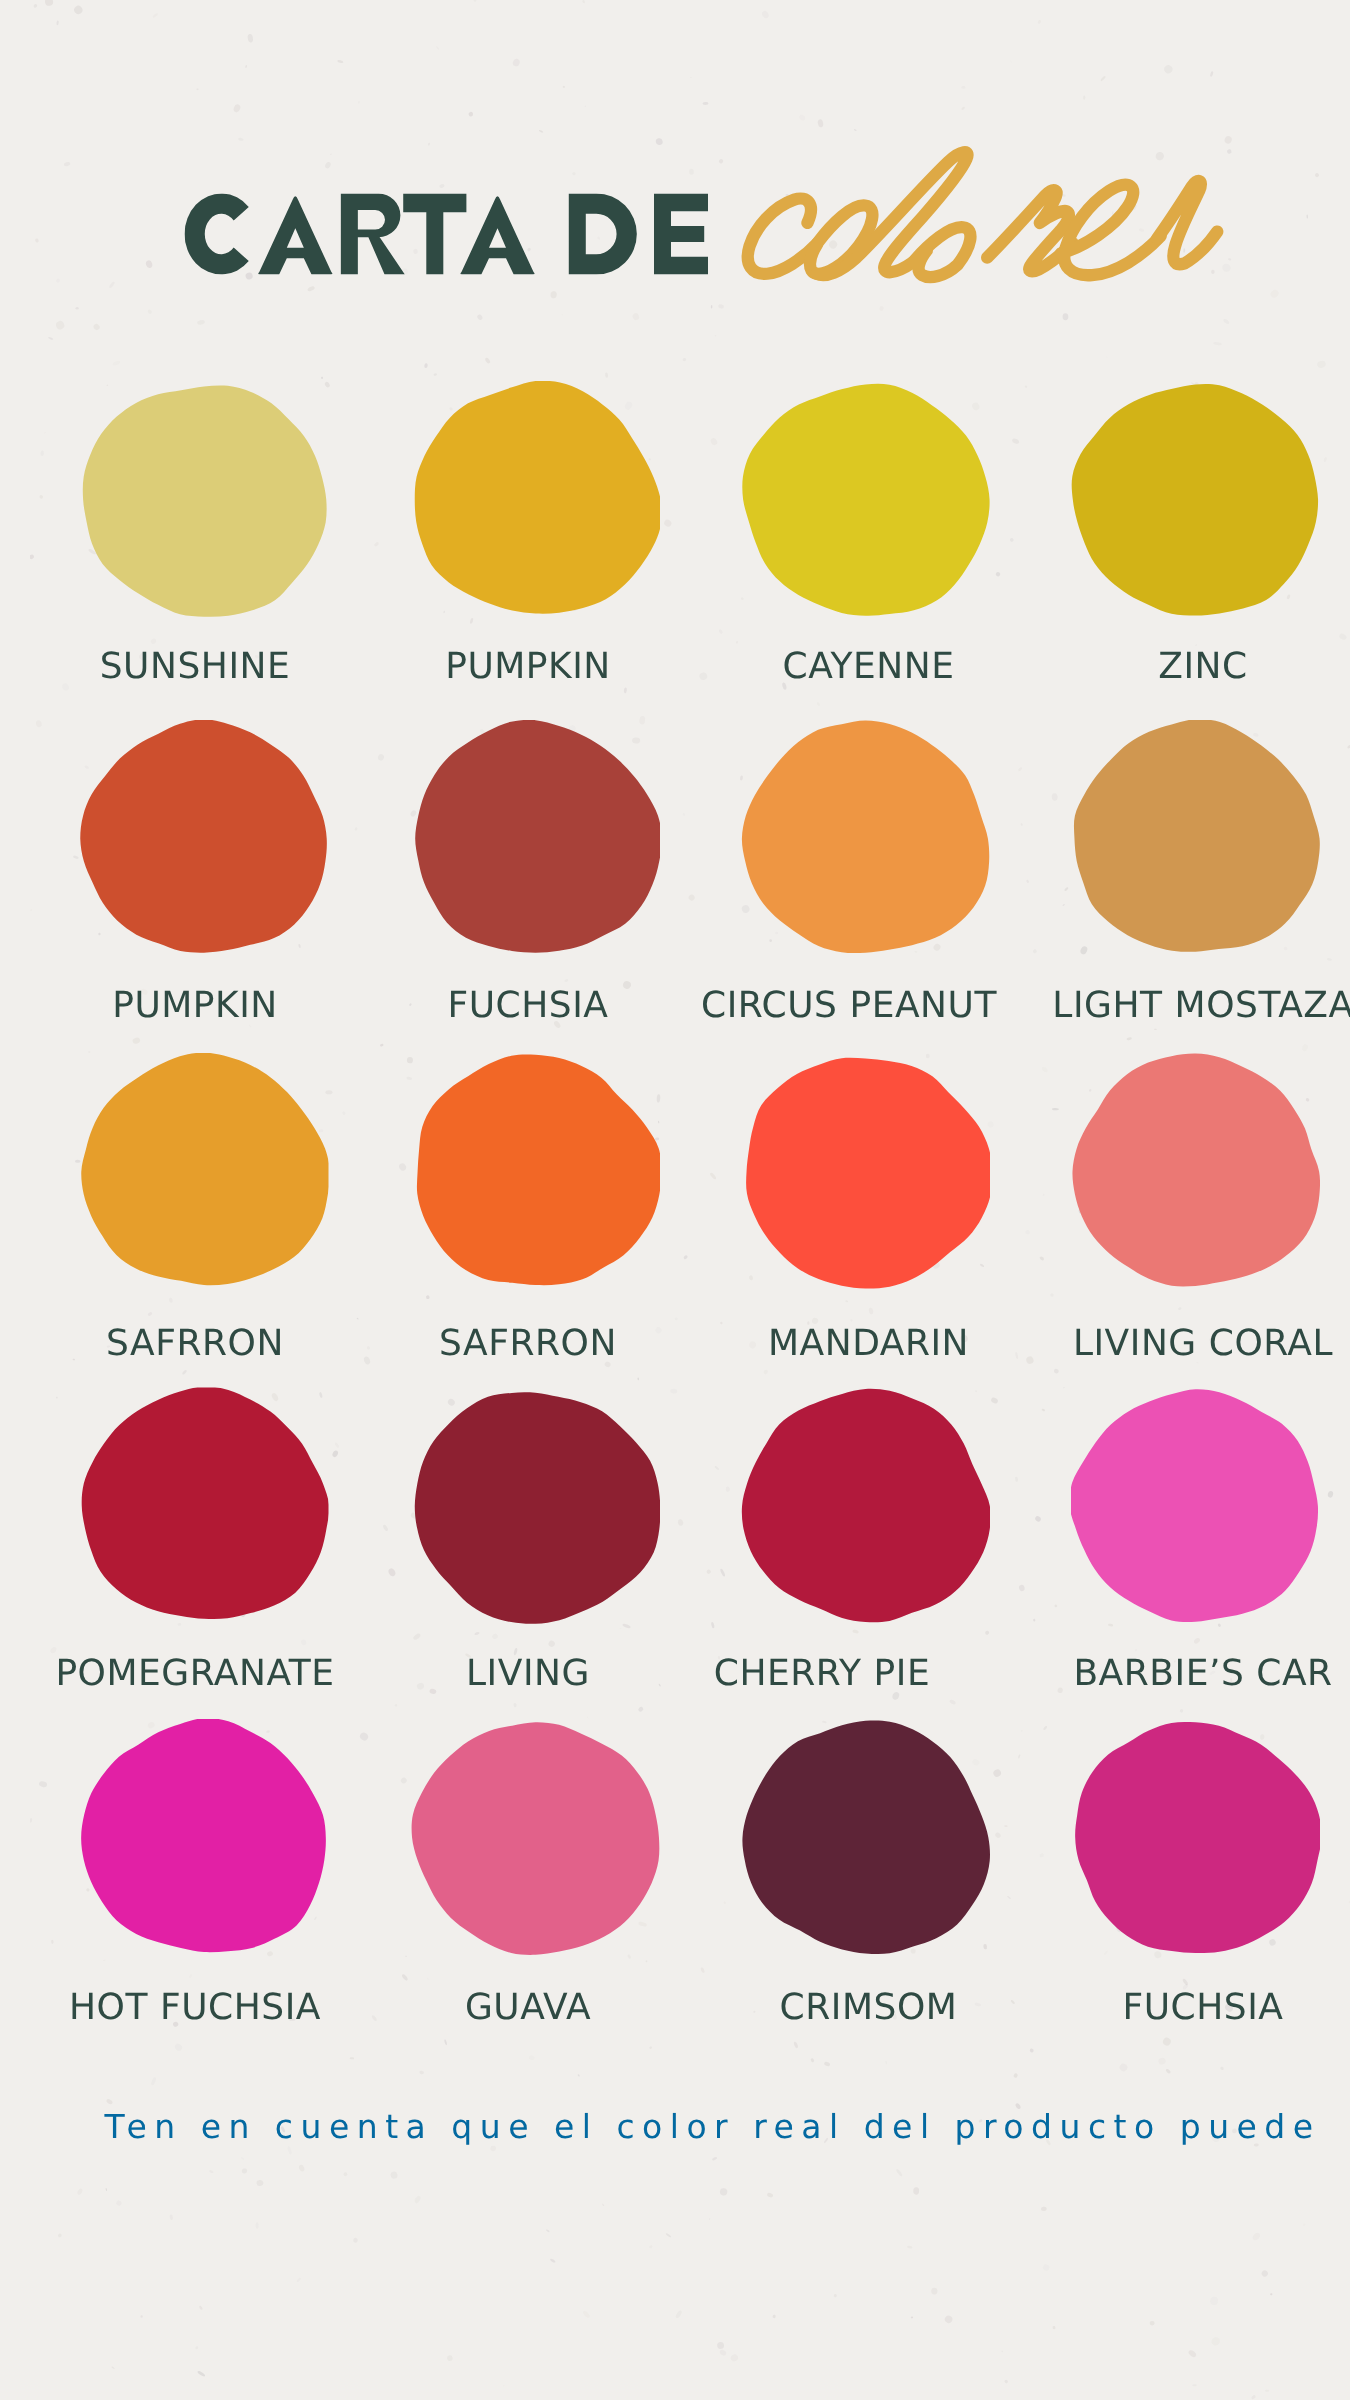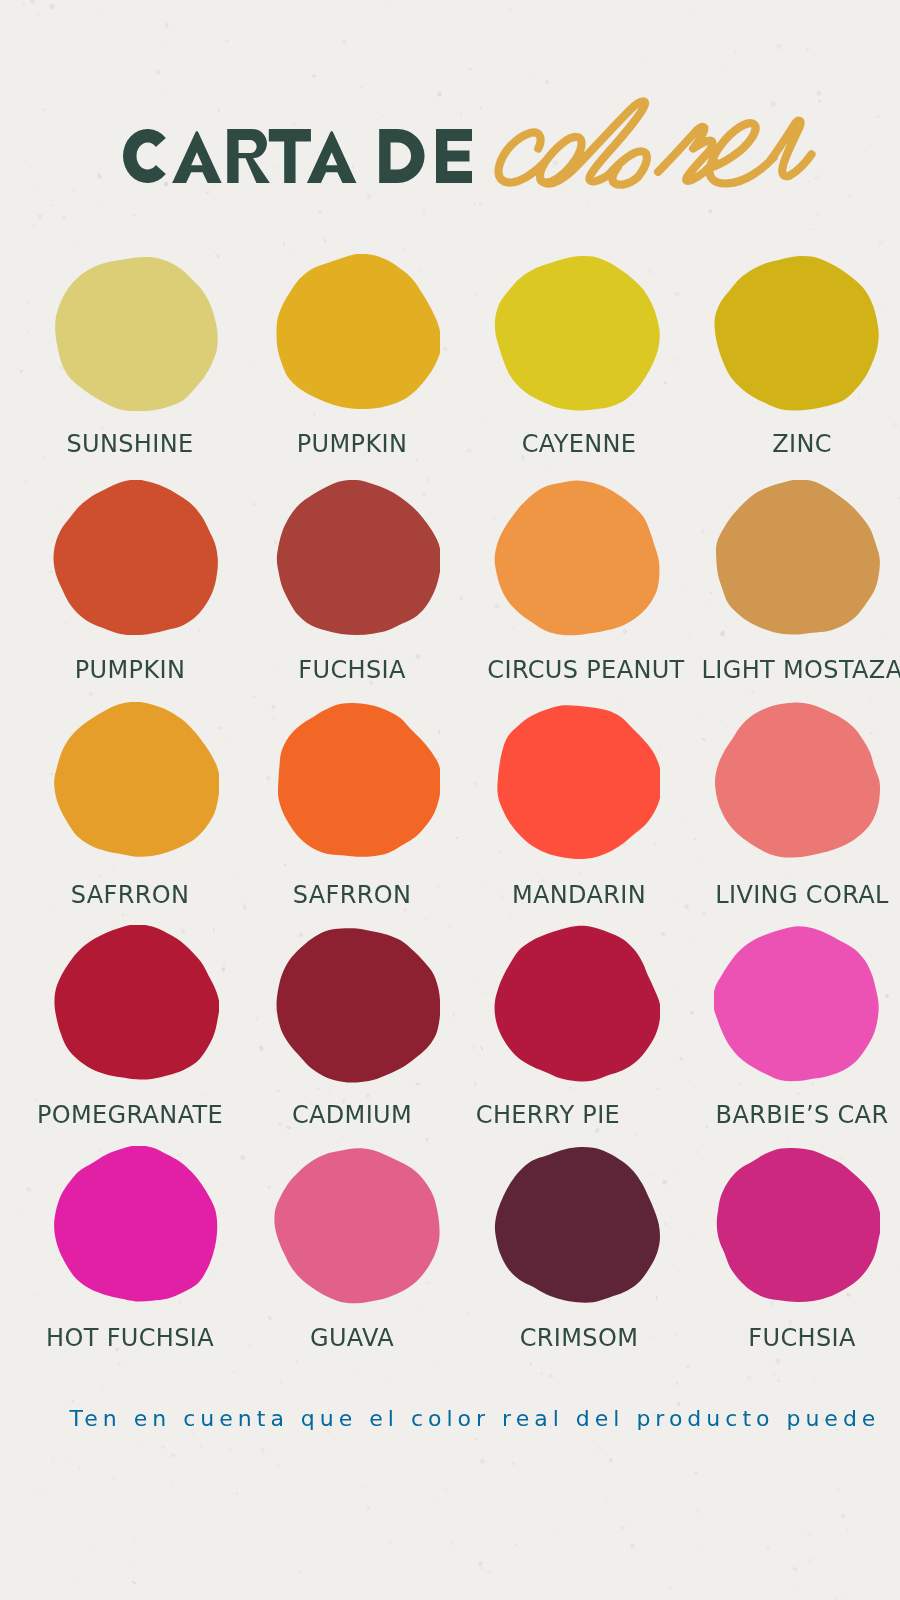--- a/index.html
+++ b/index.html
@@ -717,21 +717,21 @@
           <path d="M167.4 79.0C167.5 84.2 166.5 89.5 165.4 94.6C164.4 99.7 163.0 104.8 161.0 109.7C159.0 114.6 156.7 119.5 153.6 123.9C150.6 128.2 147.0 132.6 142.8 135.9C138.6 139.2 133.2 141.2 128.4 143.6C123.6 146.0 119.0 148.6 114.1 150.3C109.1 152.0 103.8 153.0 98.7 153.8C93.5 154.6 88.2 155.1 83.0 155.1C77.8 155.1 72.5 154.7 67.3 154.0C62.1 153.2 56.9 152.1 51.8 150.6C46.7 149.2 41.2 147.6 36.6 145.1C31.9 142.5 27.5 139.0 24.0 135.1C20.4 131.3 18.0 126.4 15.4 121.9C12.9 117.4 10.5 112.9 8.7 108.3C6.9 103.6 5.8 98.7 4.9 93.8C3.9 88.9 2.8 83.9 2.8 79.0C2.8 74.1 3.8 69.1 4.8 64.2C5.8 59.4 7.1 54.5 8.9 49.8C10.7 45.2 13.1 40.6 15.8 36.3C18.5 32.1 21.7 27.8 25.4 24.3C29.1 20.7 33.6 17.8 38.0 15.0C42.4 12.1 46.9 9.5 51.7 7.2C56.5 4.9 61.5 2.3 66.7 1.2C71.9 -0.0 77.7 -0.4 83.0 0.1C88.3 0.6 93.6 2.5 98.7 4.0C103.7 5.6 108.6 7.4 113.2 9.6C117.9 11.8 122.3 14.4 126.4 17.2C130.6 20.0 134.5 23.2 138.2 26.5C141.9 29.9 145.3 33.5 148.5 37.4C151.7 41.2 154.7 45.3 157.4 49.7C160.1 54.1 162.9 58.7 164.6 63.6C166.2 68.5 167.2 73.8 167.4 79.0Z" fill="#a84139"></path>
         </svg>
       </div>
       <div class="swatch-label" style="left:132px;top:656px;width:400px">FUCHSIA</div>
       <div class="swatch-cell" style="left:474px;top:480px;width:166px;height:158px">
         <svg class="swatch-blob" width="166" height="158" viewBox="0 0 166 158">
           <title>CIRCUS PEANUT</title>
           <path d="M164.6 79.0C165.4 84.0 165.7 89.3 165.4 94.6C165.1 99.8 164.5 105.4 162.8 110.4C161.1 115.5 158.3 120.5 155.1 124.8C151.9 129.2 147.8 133.2 143.6 136.6C139.3 140.0 134.4 142.9 129.5 145.2C124.6 147.4 119.1 148.8 114.0 150.1C108.8 151.4 103.7 152.3 98.5 153.1C93.3 153.9 88.2 154.8 83.0 155.1C77.8 155.4 72.3 155.6 67.1 154.8C61.9 154.1 56.6 152.8 51.7 150.7C46.9 148.7 42.6 145.5 38.3 142.6C34.0 139.7 29.6 136.8 25.7 133.5C21.8 130.1 17.9 126.4 14.8 122.3C11.7 118.2 9.2 113.5 7.2 108.8C5.2 104.1 3.9 99.1 2.8 94.2C1.7 89.2 0.5 84.0 0.6 79.0C0.7 74.0 1.8 68.8 3.2 63.9C4.7 59.1 6.9 54.4 9.3 50.0C11.7 45.6 14.6 41.5 17.5 37.4C20.5 33.4 23.4 29.4 26.8 25.6C30.2 21.9 33.9 18.1 38.0 14.9C42.1 11.8 46.6 8.6 51.4 6.5C56.3 4.5 61.8 3.8 67.1 2.8C72.3 1.8 77.7 0.4 83.0 0.4C88.3 0.4 93.8 1.4 99.0 2.7C104.1 4.1 109.1 6.1 113.8 8.4C118.4 10.7 122.8 13.5 127.0 16.5C131.2 19.4 135.2 22.5 138.9 25.9C142.6 29.3 146.6 32.7 149.4 36.8C152.2 40.9 153.8 45.8 155.6 50.4C157.4 55.0 158.7 59.6 160.2 64.4C161.7 69.2 163.7 74.0 164.6 79.0Z" fill="#ee9643"></path>
         </svg>
       </div>
-      <div class="swatch-label" style="left:366px;top:656px;width:400px">CIRCUS PEANUT</div>
+      <div class="swatch-label" style="left:346px;top:656px;width:400px">CIRCUS PEANUT</div>
       <div class="swatch-cell" style="left:694px;top:480px;width:166px;height:158px">
         <svg class="swatch-blob" width="166" height="158" viewBox="0 0 166 158">
           <title>LIGHT MOSTAZA</title>
           <path d="M165.7 79.0C166.2 84.1 165.6 89.4 164.8 94.5C164.0 99.6 162.9 104.9 160.8 109.6C158.8 114.4 155.5 118.8 152.5 123.1C149.5 127.5 146.5 132.1 142.7 135.7C138.9 139.4 134.3 142.7 129.6 145.2C124.8 147.8 119.5 149.7 114.3 150.9C109.1 152.1 103.6 152.1 98.4 152.7C93.2 153.3 88.2 154.3 83.0 154.5C77.8 154.7 72.5 154.5 67.4 153.8C62.2 153.0 57.1 151.6 52.1 149.8C47.2 148.1 42.3 146.0 37.7 143.5C33.1 140.9 28.7 137.9 24.7 134.4C20.7 131.0 16.7 127.2 13.9 122.9C11.2 118.5 9.9 113.3 8.2 108.5C6.5 103.6 4.8 98.9 3.8 94.0C2.9 89.1 2.5 84.0 2.3 79.0C2.1 74.0 1.5 68.7 2.6 63.8C3.7 58.9 6.4 54.2 8.8 49.8C11.2 45.3 14.0 41.1 17.0 37.1C20.1 33.1 23.5 29.4 27.1 25.8C30.6 22.2 34.2 18.5 38.4 15.5C42.5 12.5 47.2 9.9 52.0 7.9C56.8 5.8 61.9 4.4 67.1 3.0C72.3 1.6 77.6 -0.3 83.0 -0.5C88.4 -0.8 94.1 -0.2 99.3 1.3C104.4 2.8 109.2 5.7 113.8 8.3C118.4 10.9 122.6 13.9 126.7 16.9C130.7 19.9 134.7 23.0 138.3 26.4C141.9 29.8 145.2 33.6 148.3 37.5C151.4 41.4 154.5 45.5 156.8 49.9C159.0 54.4 160.3 59.3 161.8 64.1C163.3 68.9 165.2 73.9 165.7 79.0Z" fill="#d09750"></path>
         </svg>
       </div>
       <div class="swatch-label" style="left:582px;top:656px;width:400px">LIGHT MOSTAZA</div>
       <div class="swatch-cell" style="left:33px;top:702px;width:166px;height:158px">
         <svg class="swatch-blob" width="166" height="158" viewBox="0 0 166 158">
           <title>SAFRRON</title>
@@ -766,21 +766,21 @@
           <path d="M166.4 79.0C166.8 84.1 165.5 89.3 164.6 94.4C163.7 99.5 162.7 104.8 160.9 109.7C159.1 114.6 156.6 119.4 153.8 123.9C150.9 128.5 147.9 133.3 143.9 136.8C139.8 140.4 134.6 143.1 129.7 145.4C124.7 147.6 119.3 149.0 114.1 150.4C108.9 151.8 103.9 153.2 98.7 153.9C93.5 154.5 88.2 154.5 83.0 154.2C77.8 154.0 72.8 153.1 67.7 152.3C62.6 151.5 57.4 150.7 52.4 149.2C47.4 147.7 42.3 145.9 37.7 143.4C33.1 141.0 28.6 137.9 24.7 134.5C20.7 131.0 16.9 127.1 14.1 122.8C11.2 118.5 9.5 113.4 7.8 108.6C6.0 103.8 4.8 98.9 3.7 94.0C2.7 89.1 1.6 84.0 1.5 79.0C1.3 74.0 1.7 68.7 2.9 63.8C4.1 59.0 6.4 54.3 8.7 49.8C11.0 45.3 13.7 41.0 16.7 36.9C19.6 32.8 22.7 28.7 26.4 25.2C30.0 21.6 34.2 18.4 38.5 15.6C42.8 12.8 47.4 10.5 52.2 8.3C57.0 6.2 61.9 4.2 67.0 2.7C72.2 1.2 77.6 -0.6 83.0 -0.8C88.4 -0.9 94.0 0.1 99.2 1.6C104.4 3.0 109.2 5.6 113.9 8.0C118.6 10.4 123.2 13.0 127.3 16.0C131.4 19.1 135.0 22.7 138.5 26.3C142.0 29.8 145.5 33.4 148.4 37.5C151.2 41.5 153.2 46.0 155.5 50.4C157.9 54.9 160.5 59.2 162.3 64.0C164.1 68.8 166.1 73.9 166.4 79.0Z" fill="#b21934"></path>
         </svg>
       </div>
       <div class="swatch-label" style="left:-90px;top:1101px;width:400px">POMEGRANATE</div>
       <div class="swatch-cell" style="left:254px;top:925px;width:166px;height:158px">
         <svg class="swatch-blob" width="166" height="158" viewBox="0 0 166 158">
           <title>CAYENNE</title>
           <path d="M166.2 79.0C166.3 84.2 166.2 89.4 165.5 94.6C164.7 99.8 163.9 105.2 161.8 110.0C159.6 114.8 156.3 119.4 152.8 123.3C149.2 127.3 144.7 130.4 140.5 133.7C136.3 136.9 132.3 140.1 127.8 142.8C123.4 145.4 118.5 147.5 113.7 149.5C108.9 151.6 104.0 153.7 98.9 155.1C93.8 156.4 88.4 157.3 83.0 157.5C77.6 157.7 72.1 157.4 66.8 156.4C61.5 155.5 56.1 154.1 51.2 151.9C46.3 149.8 41.7 146.8 37.6 143.6C33.5 140.3 30.2 136.2 26.8 132.5C23.3 128.7 19.7 125.1 16.7 121.1C13.7 117.1 10.7 112.8 8.6 108.3C6.5 103.8 5.1 98.8 4.1 93.9C3.0 89.0 2.5 84.0 2.5 79.0C2.6 74.0 3.3 69.0 4.2 64.1C5.2 59.2 6.2 54.2 8.0 49.5C9.8 44.7 12.1 40.0 15.0 35.8C17.9 31.6 21.6 27.8 25.3 24.1C29.0 20.5 32.9 16.9 37.3 13.9C41.6 11.0 46.3 7.9 51.3 6.2C56.3 4.5 61.9 4.0 67.2 3.6C72.5 3.1 77.8 3.1 83.0 3.5C88.2 4.0 93.2 5.2 98.2 6.2C103.3 7.2 108.3 8.2 113.2 9.8C118.0 11.4 123.1 13.2 127.4 15.8C131.7 18.5 135.4 22.1 139.2 25.6C142.9 29.0 146.5 32.6 149.9 36.5C153.3 40.4 157.0 44.4 159.4 48.9C161.8 53.4 163.3 58.6 164.4 63.6C165.5 68.6 166.0 73.8 166.2 79.0Z" fill="#8d2031"></path>
         </svg>
       </div>
-      <div class="swatch-label" style="left:132px;top:1101px;width:400px">CADMIUM</div>
+      <div class="swatch-label" style="left:132px;top:1101px;width:400px">LIVING</div>
       <div class="swatch-cell" style="left:474px;top:925px;width:166px;height:158px">
         <svg class="swatch-blob" width="166" height="158" viewBox="0 0 166 158">
           <title>CHERRY PIE</title>
           <path d="M165.9 79.0C166.8 84.0 166.5 89.5 165.8 94.7C165.1 99.8 163.5 105.0 161.5 109.9C159.4 114.7 156.5 119.4 153.4 123.7C150.3 128.1 146.9 132.4 142.9 135.9C138.9 139.5 134.1 142.5 129.3 144.9C124.5 147.3 119.1 148.5 114.0 150.2C109.0 152.0 104.2 154.5 99.0 155.6C93.8 156.6 88.3 156.6 83.0 156.3C77.7 156.0 72.4 155.1 67.4 153.6C62.4 152.2 57.8 149.6 53.1 147.7C48.3 145.7 43.5 144.0 38.9 141.7C34.3 139.4 29.5 136.9 25.4 133.7C21.4 130.5 17.8 126.5 14.7 122.4C11.5 118.3 8.7 113.8 6.5 109.1C4.4 104.4 2.7 99.4 1.7 94.4C0.7 89.4 0.3 84.1 0.7 79.0C1.0 73.9 2.5 68.9 4.0 64.1C5.5 59.2 7.5 54.6 9.7 50.1C11.9 45.6 14.3 41.3 17.0 37.1C19.6 32.8 22.1 28.1 25.6 24.5C29.2 20.9 33.8 18.0 38.3 15.4C42.8 12.8 47.7 11.0 52.6 9.1C57.4 7.3 62.3 5.7 67.4 4.3C72.4 2.9 77.7 1.3 83.0 1.0C88.3 0.6 93.9 1.2 99.1 2.2C104.3 3.3 109.3 5.3 114.2 7.3C119.2 9.3 124.3 11.2 128.6 14.1C133.0 17.0 136.9 20.8 140.2 24.6C143.5 28.5 146.2 33.0 148.5 37.4C150.8 41.8 152.2 46.5 154.2 51.0C156.2 55.4 158.5 59.7 160.4 64.4C162.4 69.0 165.0 74.0 165.9 79.0Z" fill="#b2193c"></path>
         </svg>
       </div>
       <div class="swatch-label" style="left:359px;top:1101px;width:338px">CHERRY PIE</div>
       <div class="swatch-cell" style="left:694px;top:925px;width:166px;height:158px">
         <svg class="swatch-blob" width="166" height="158" viewBox="0 0 166 158">
           <title>BARBIE’S CAR</title>

